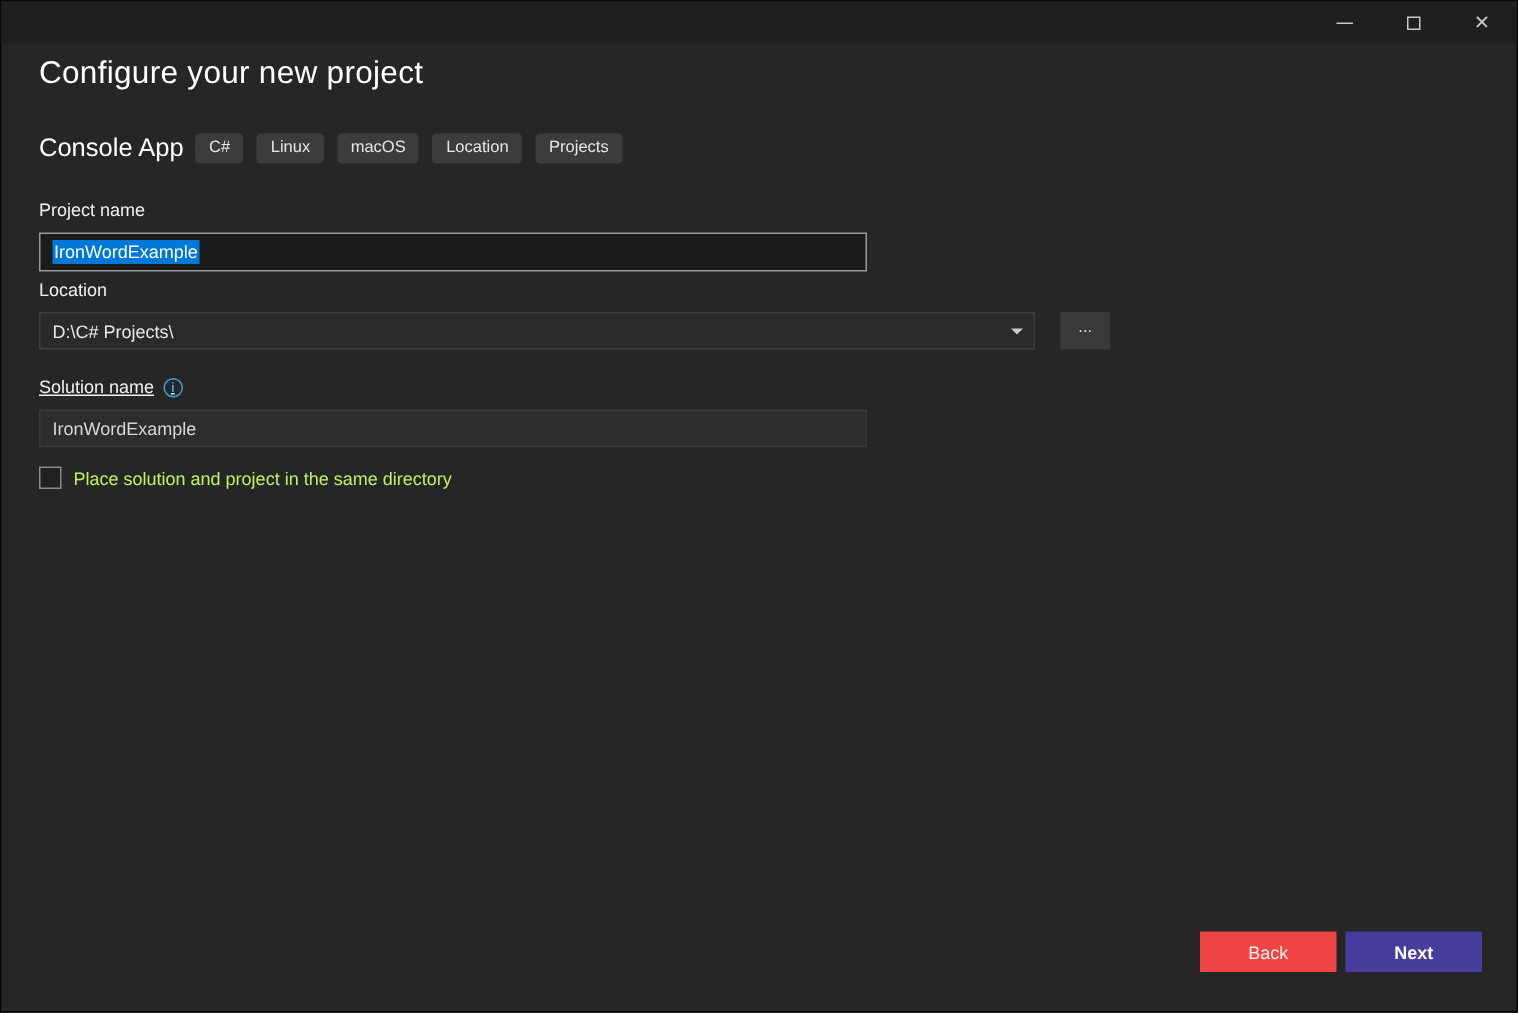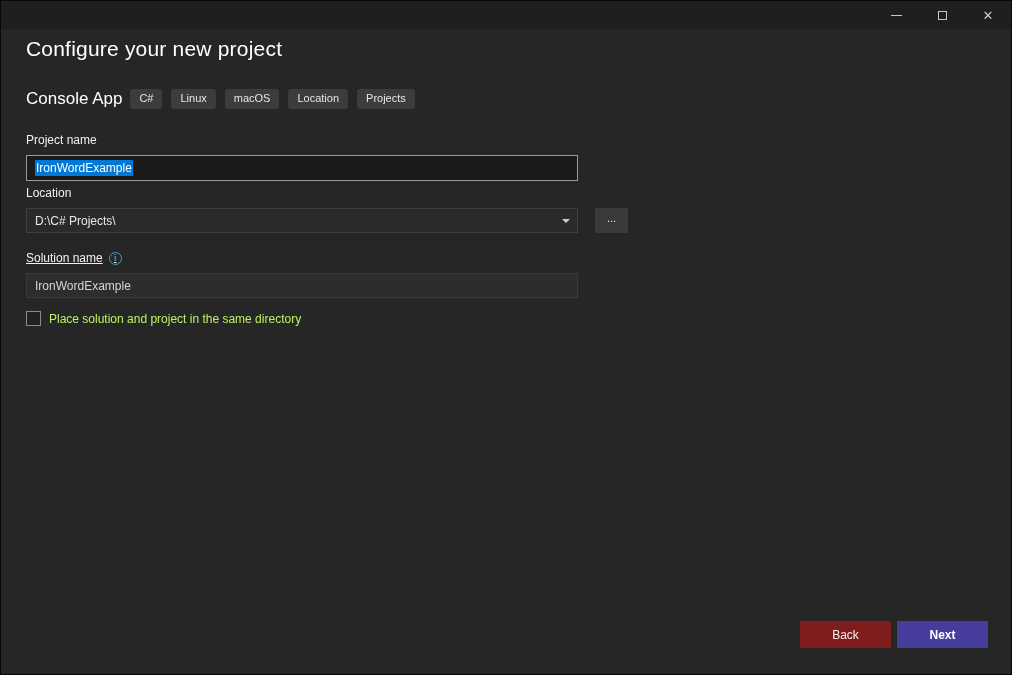--- a/index.html
+++ b/index.html
@@ -113,21 +113,21 @@
     color: #ffffff;
     padding: 1px 1px;
   }
   .location-row {
     margin-top: 8px;
     display: flex;
     align-items: center;
   }
   .combo {
     position: relative;
-    width: 552px;
+    width: 664px;
     height: 25px;
     background: #2a2a2b;
     border: 1px solid #3e3e42;
     display: flex;
     align-items: center;
     padding: 0 24px 0 8px;
     font-size: 12px;
     color: #e8e8e8;
     cursor: pointer;
   }
@@ -194,21 +194,21 @@
     gap: 6px;
   }
   .btn {
     width: 91px;
     height: 27px;
     font-size: 12px;
     border: none;
     cursor: pointer;
     font-family: "Liberation Sans", "DejaVu Sans", sans-serif;
   }
-  .btn-back { background: #7f1d1d; color: #f2f2f2; text-align: center; }
+  .btn-back { background: #ef4444; color: #f2f2f2; text-align: center; }
   .btn-next { background: #473d9c; color: #ffffff; font-weight: bold; }
 </style>
 </head>
 <body>
 
 <div class="window">
 
   <div class="titlebar">
     <div class="win-controls">
       <button class="win-btn">

